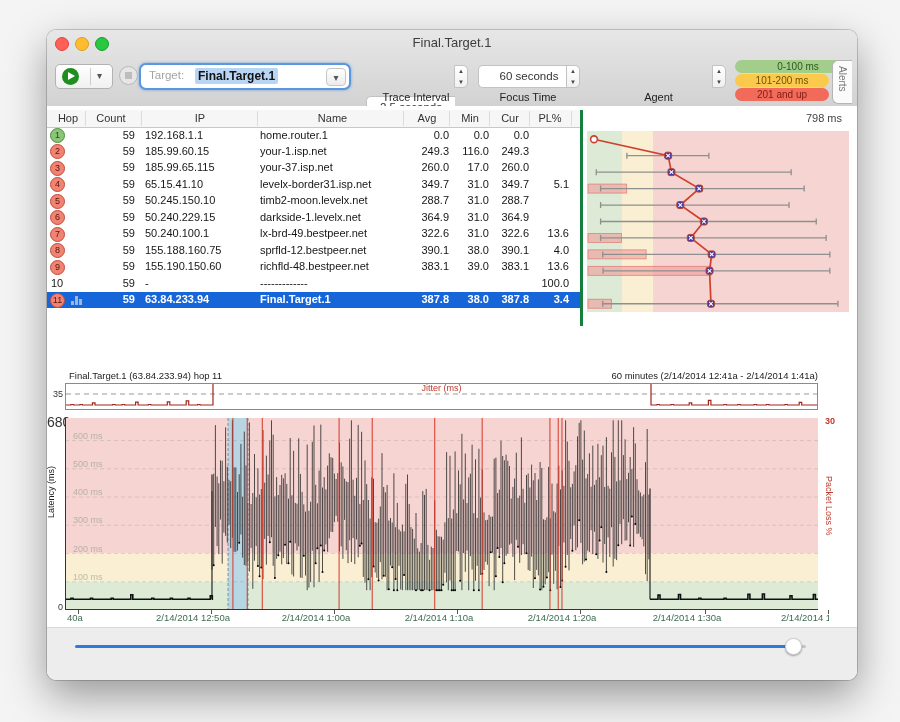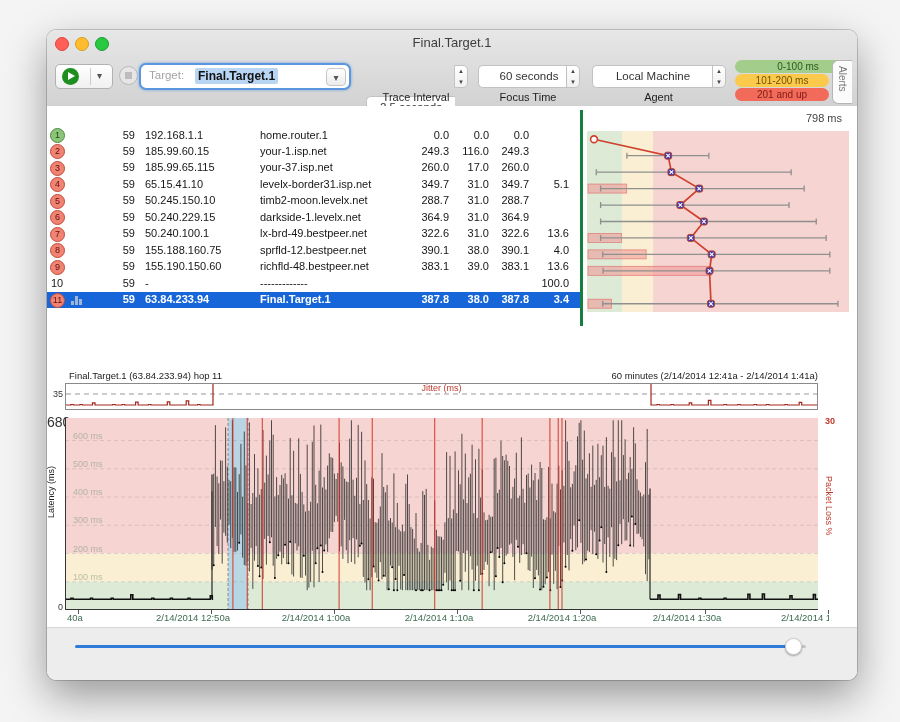--- a/index.html
+++ b/index.html
@@ -127,37 +127,54 @@
         </div>
       <div class="tb-label" style="left:319px;width:100px;">Trace Interval</div>
 
       <div class="spinbox" style="left:431px;width:89px;padding-left:12px;">60 seconds</div>
       <div class="stepper" style="left:519px;">
           <span class="up">▲</span>
           <span class="dn">▼</span>
         </div>
       <div class="tb-label" style="left:431px;width:100px;">Focus Time</div>
 
-      <div class="spinbox" style="left:545px;width:121px;">Local Machine</div>
       <div class="stepper" style="left:665px;">
           <span class="up">▲</span>
           <span class="dn">▼</span>
         </div>
       <div class="tb-label" style="left:545px;width:133px;">Agent</div>
 
       <div class="pill p0">0-100 ms</div>
       <div class="pill p1">101-200 ms</div>
       <div class="pill p2">201 and up</div>
 
       <div class="alerts-tab">
         <span>Alerts</span>
       </div>
     </div>
 
     <div class="tablewrap">
+      <div class="thead">
+        <span style="left:3px;width:36px;">Hop</span>
+        <span style="left:40px;width:48px;">Count</span>
+        <span style="left:98px;width:110px;">IP</span>
+        <span style="left:213px;width:145px;">Name</span>
+        <span style="left:358px;width:44px;">Avg</span>
+        <span style="left:404px;width:38px;">Min</span>
+        <span style="left:444px;width:38px;">Cur</span>
+        <span style="left:484px;width:38px;">PL%</span>
+        <i class="th-sep" style="left:38px;"></i>
+          <i class="th-sep" style="left:94px;"></i>
+        <i class="th-sep" style="left:210px;"></i>
+          <i class="th-sep" style="left:356px;"></i>
+        <i class="th-sep" style="left:402px;"></i>
+          <i class="th-sep" style="left:442px;"></i>
+        <i class="th-sep" style="left:482px;"></i>
+          <i class="th-sep" style="left:524px;"></i>
+      </div>
       <div class="rows" id="rows">
           <div class="t-row" style="top: 0px;">
             <span class="badge green">1</span>
             <span class="cell c-count">59</span>
           <span class="cell c-ip">192.168.1.1</span>
           <span class="cell c-name">home.router.1</span>
           <span class="cell c-avg">0.0</span>
           <span class="cell c-min">0.0</span>
           <span class="cell c-cur">0.0</span>
           <span class="cell c-pl"></span>

